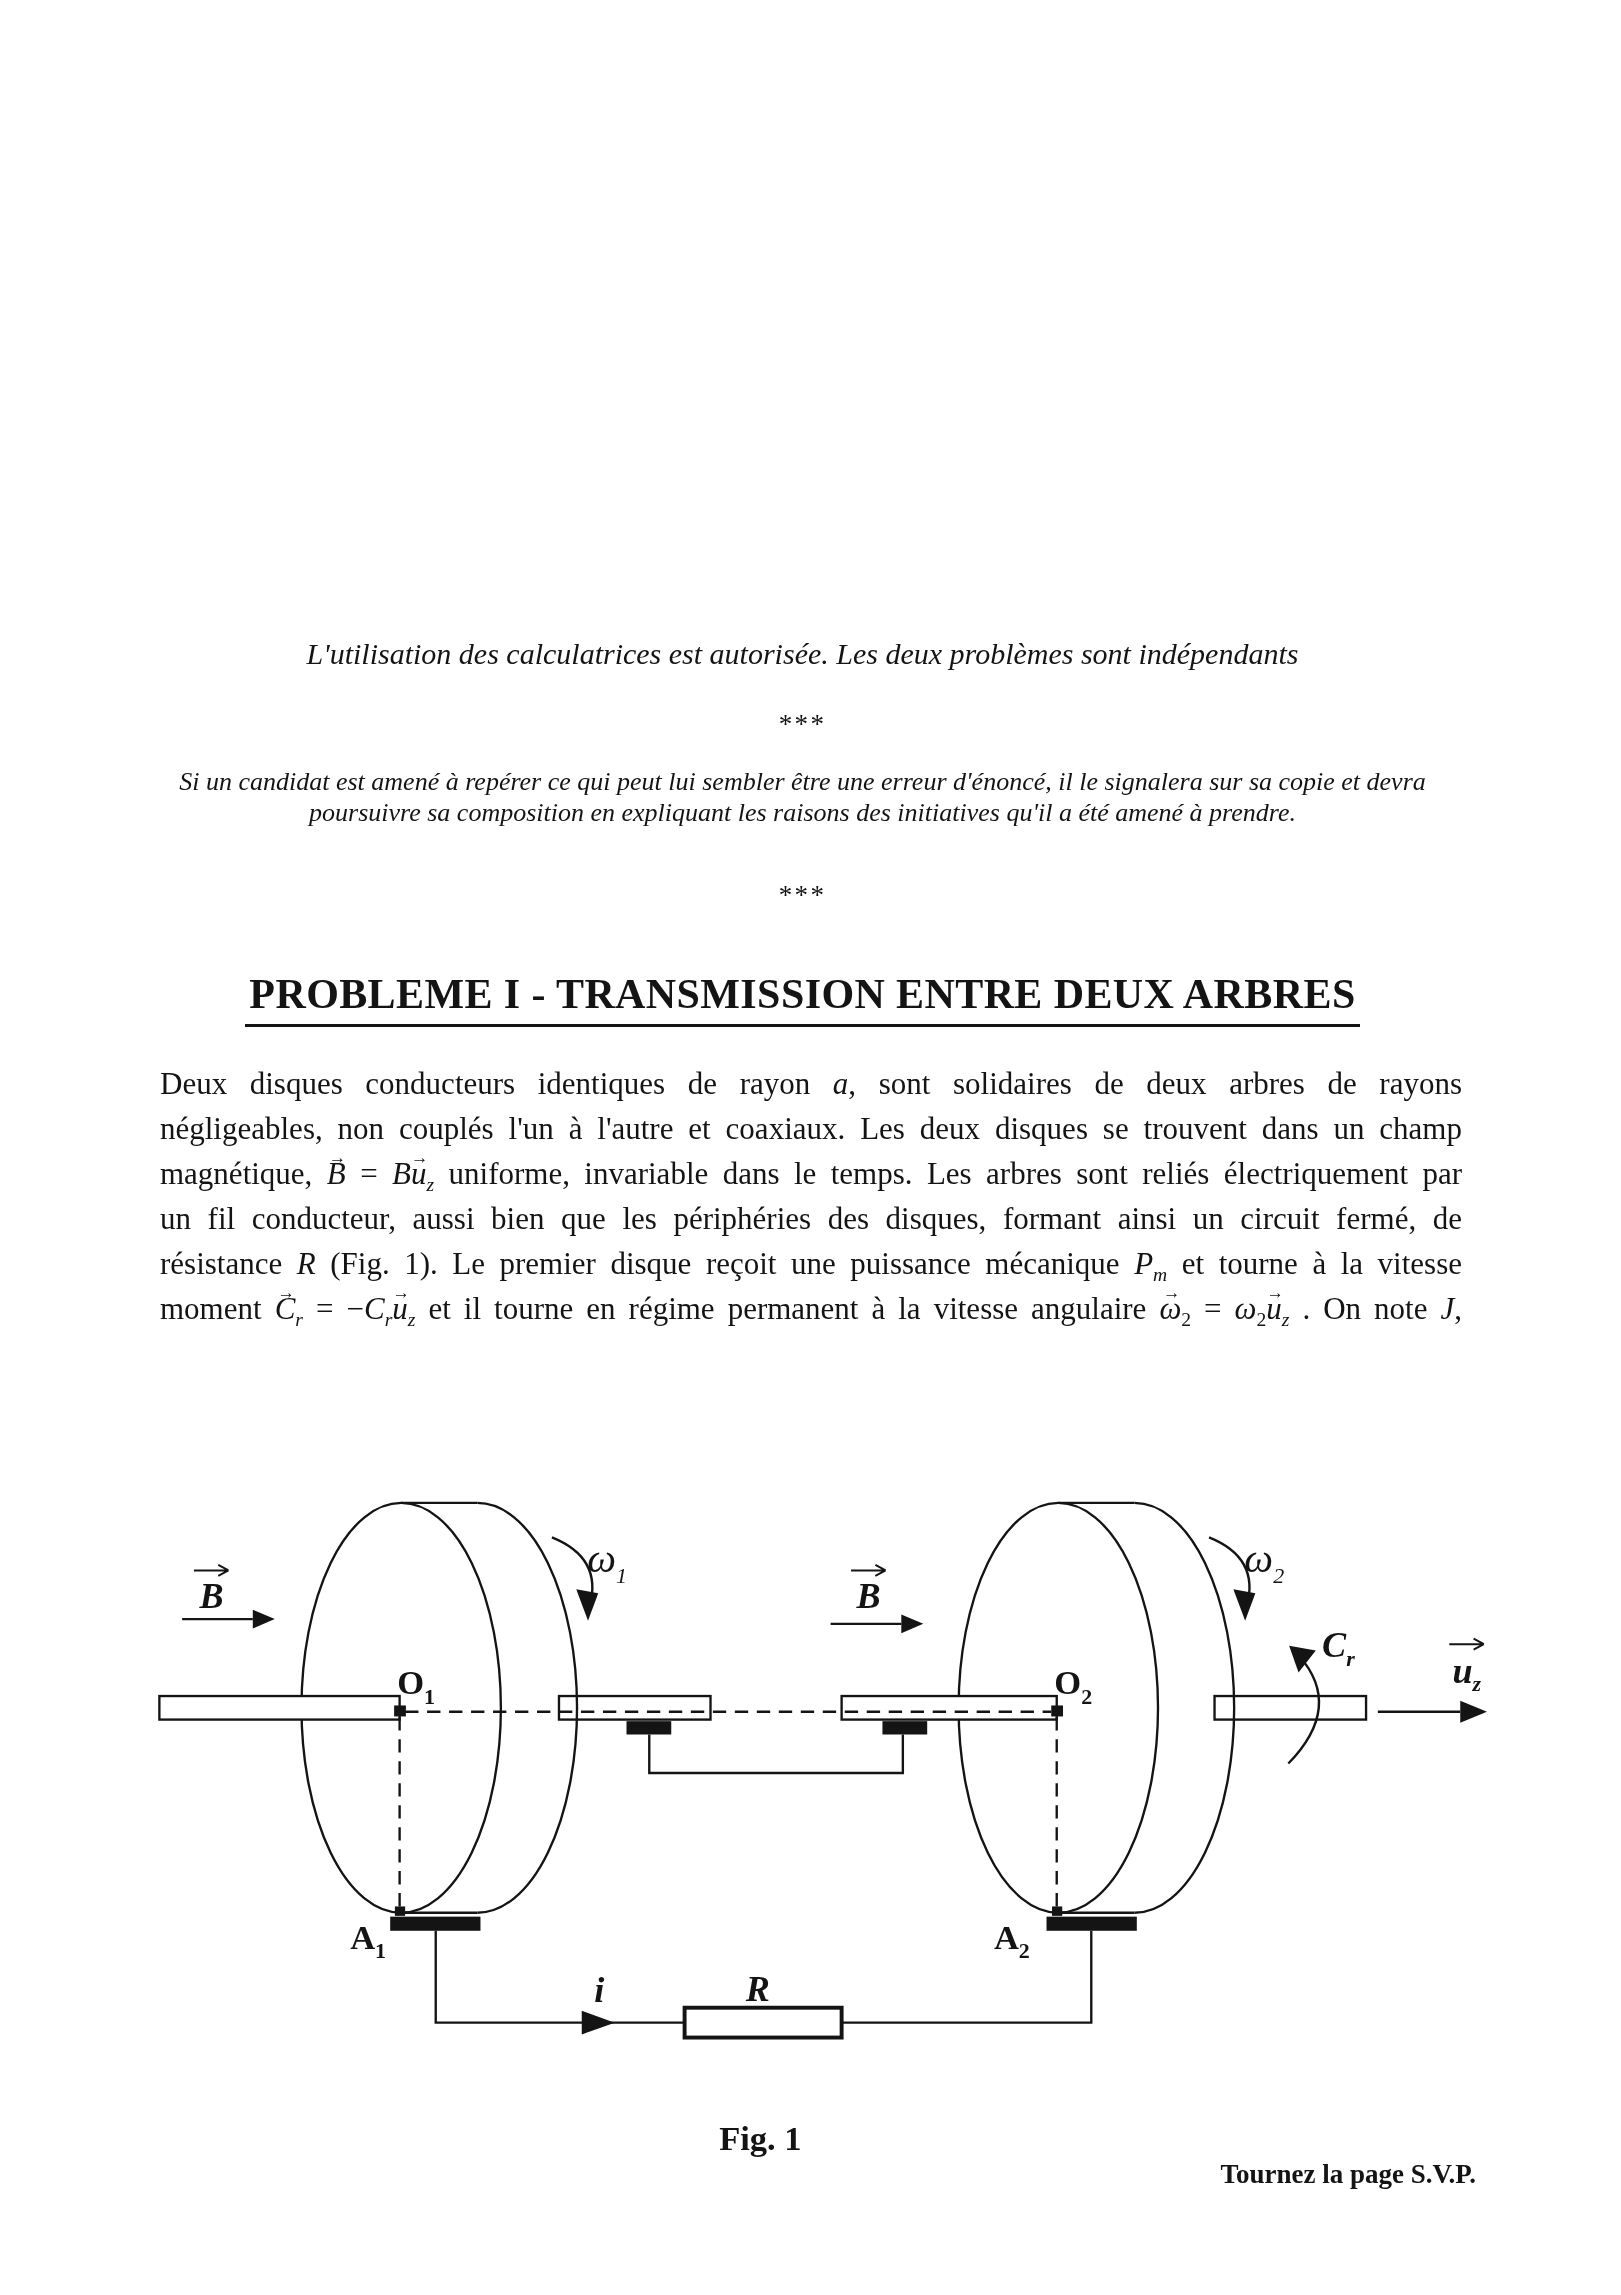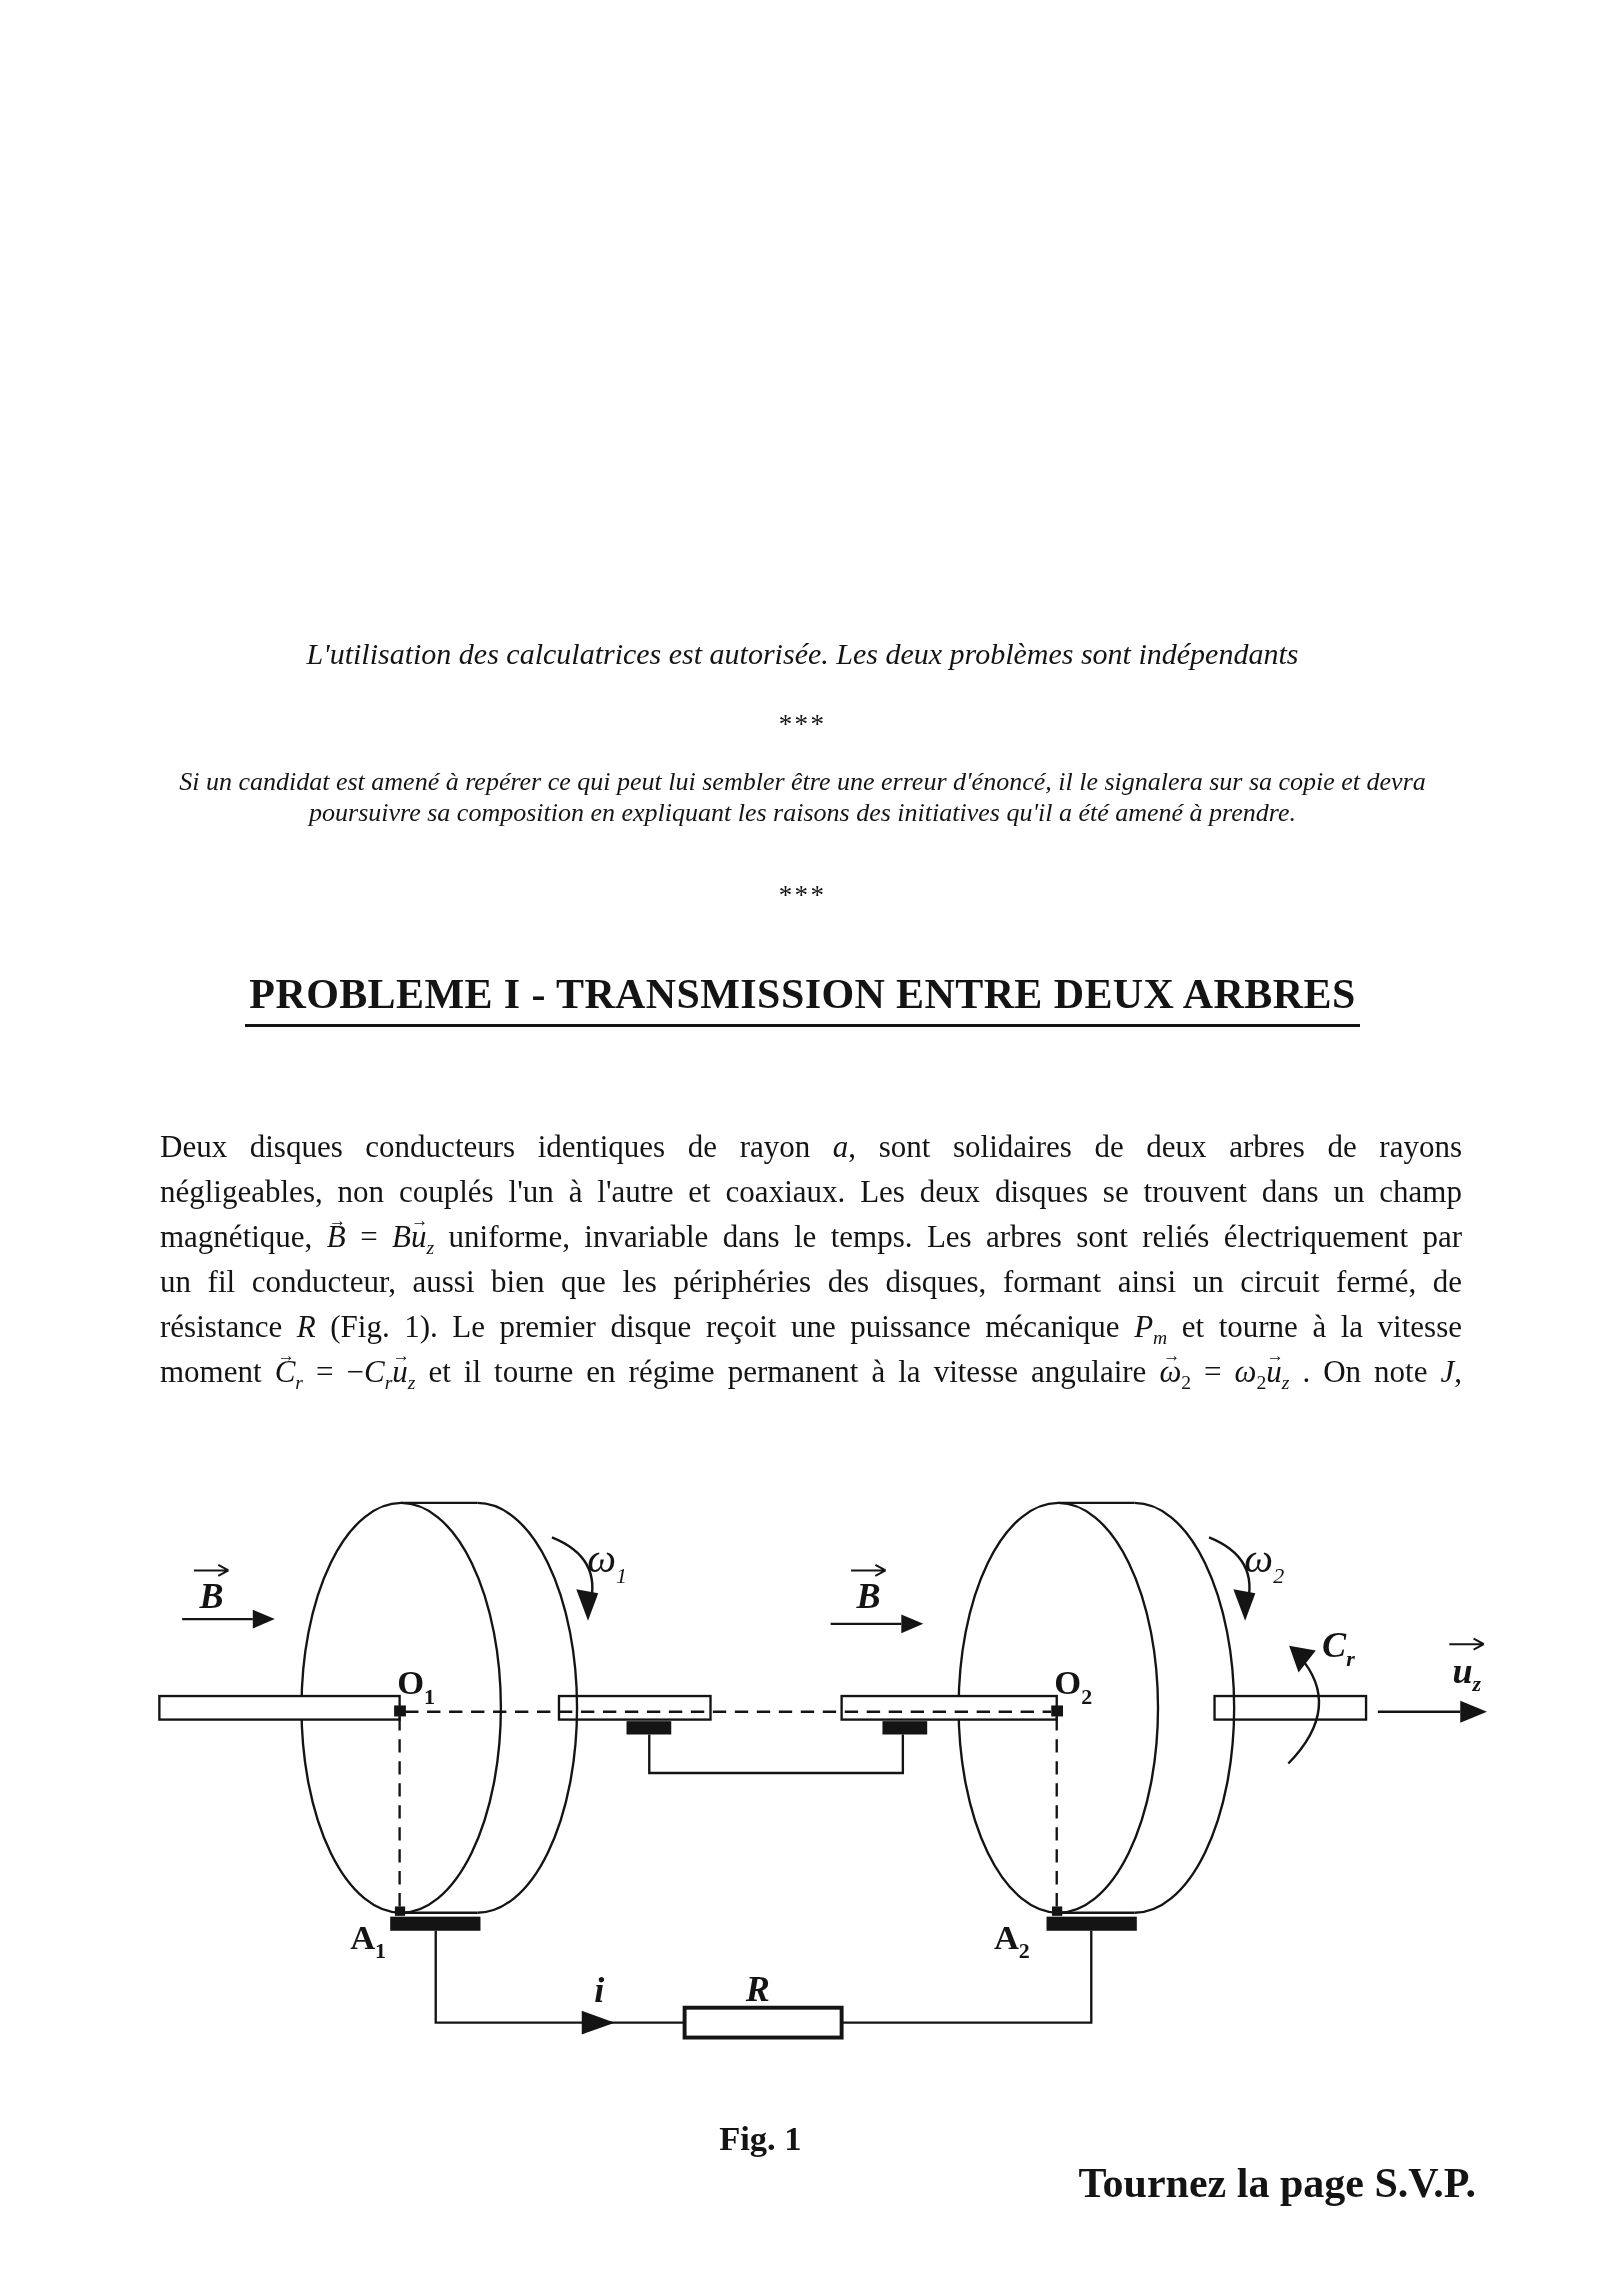--- a/index.html
+++ b/index.html
@@ -8,30 +8,30 @@
   .abs{position:absolute}
   .centered{left:0;right:17px;text-align:center}
   .notice{top:637px;font-style:italic;font-size:30px}
   .stars{font-size:27px;letter-spacing:2.4px}
   .s1{top:709px}
   .s2{top:880px}
   .nb{top:766px;font-style:italic;font-size:26px;line-height:31px}
   .title-wrap{top:970px}
   .title{display:inline-block;font-weight:bold;font-size:42px;letter-spacing:0.4px;
          border-bottom:3.1px solid #141414;padding:0 4.7px 5.5px}
-  .para{top:1124px;left:160px;width:1302px;font-size:31px;line-height:45px}
+  .para{top:1061px;left:160px;width:1302px;font-size:31px;line-height:45px}
   .pline{text-align:justify;text-align-last:justify;white-space:normal}
   .pline.last{text-align-last:left}
   .para sub{font-size:19.6px;line-height:0;vertical-align:-7px}
   .para i{font-style:italic}
   .v{font-style:italic;position:relative;display:inline-block}
   .v::before{content:"\2192";font-style:normal;position:absolute;font-size:17.3px;
              top:-16.5px;left:55%;transform:translateX(-50%)}
   .fig{position:absolute;top:1484px;left:0}
-  .footer{position:absolute;top:2159px;right:146px;font-weight:bold;font-size:42px}
+  .footer{position:absolute;top:2159px;right:146px;font-weight:bold;font-size:27px}
   
   .ln{stroke:#141414;stroke-width:3;fill:none}
   .lnw{stroke:#141414;stroke-width:3;fill:#ffffff}
   .thin{stroke:#141414;stroke-width:2.5;fill:none}
   .dash{stroke:#141414;stroke-width:3;fill:none;stroke-dasharray:17 11}
   .blk{fill:#141414;stroke:none}
   .res{stroke:#141414;stroke-width:5;fill:#ffffff}
   text{fill:#141414}
   .big{font:bold 44px "Liberation Serif","DejaVu Serif",serif}
   .bigit{font:bold italic 46px "Liberation Serif","DejaVu Serif",serif}

